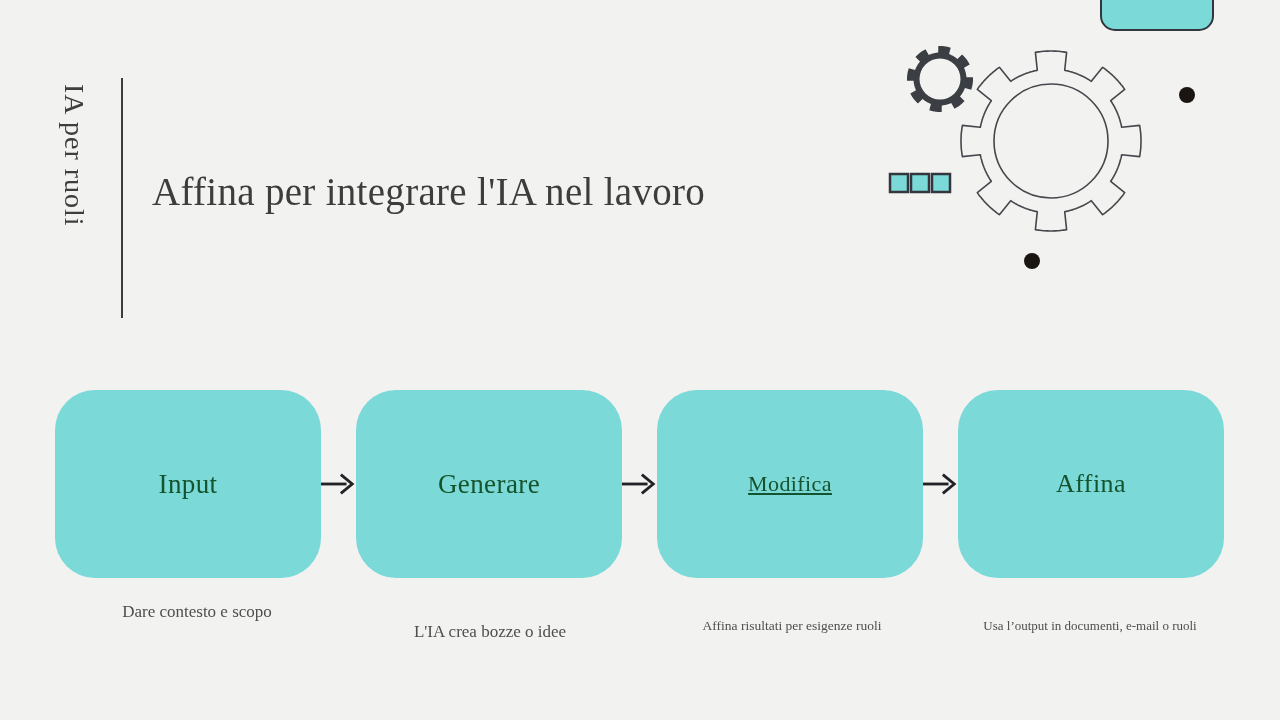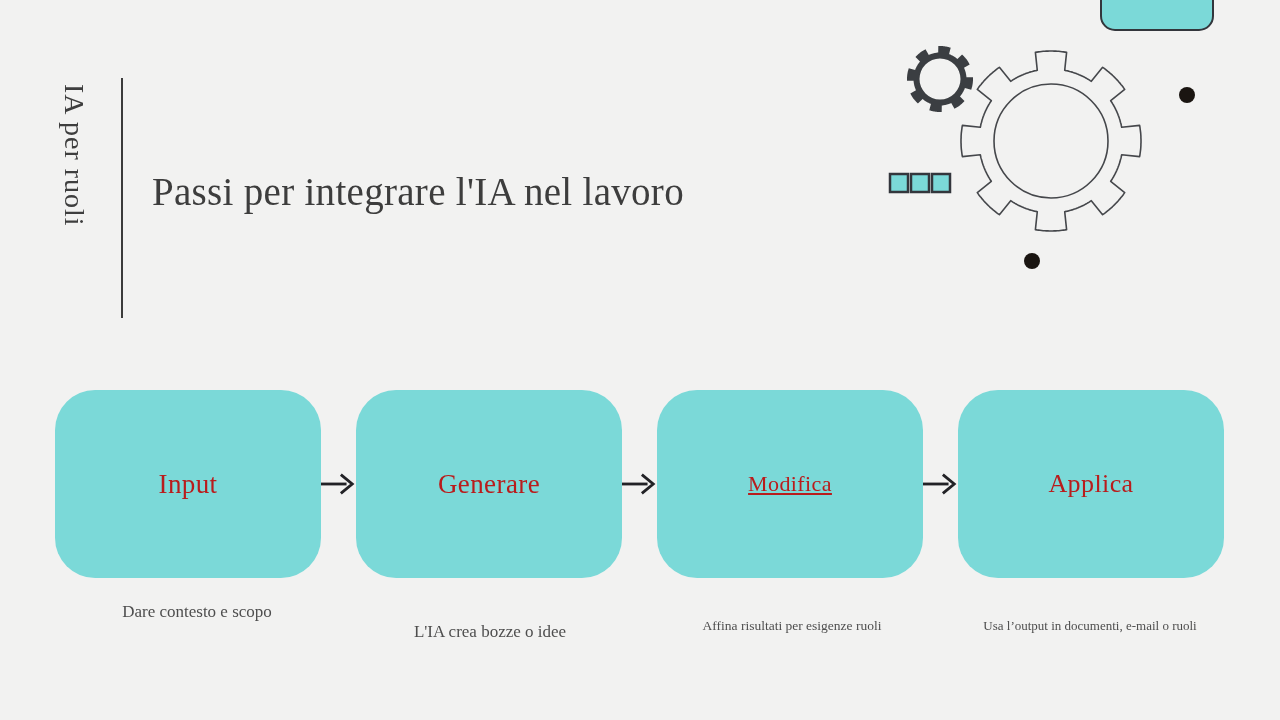--- a/index.html
+++ b/index.html
@@ -33,21 +33,21 @@
   .decor{position:absolute;left:860px;top:0;width:420px;height:300px;}
   
   .flow{
     position:absolute;left:55px;top:390px;width:1169px;height:188px;
     display:flex;align-items:stretch;
   }
   .step{
     flex:1;background:#7bd9d8;border-radius:40px;
     display:flex;align-items:center;justify-content:center;
   }
-  .step span{font-size:27px;color:#b91c1c;letter-spacing:0.4px;}
+  .step span{font-size:27px;color:#14532d;letter-spacing:0.4px;}
   .step.s3 span{font-size:22px;text-decoration:underline;}
   .step.s4 span{font-size:26px;}
   .gapcell{
     width:35px;display:flex;align-items:center;justify-content:center;
     flex:0 0 35px;
   }
   
   .caption{
     position:absolute;transform:translate(-50%,-50%);
     color:#4e4e4e;white-space:nowrap;
@@ -58,21 +58,21 @@
   .cap4{left:1090px;top:626px;font-size:13px;}
 </style>
 </head>
 <body>
 
 <div class="slide">
 
   <div class="vlabel">IA per ruoli</div>
   <div class="vline"></div>
 
-  <h1 class="title">Passi per integrare l'IA nel lavoro</h1>
+  <h1 class="title">Affina per integrare l'IA nel lavoro</h1>
 
   <svg class="decor" viewBox="0 0 420 300">
     <rect x="241" y="-22" width="112" height="52" rx="14" fill="#7bd9d8" stroke="#33363c" stroke-width="2"></rect>
     <path id="gear-big" fill="#f2f2f1" stroke="#45474b" stroke-width="1.6" stroke-linejoin="round" d="M191.0,51.0L192.6,51.0L194.1,51.1L195.7,51.1L197.3,51.2L198.8,51.3L200.4,51.5L202.0,51.7L203.5,51.9L205.1,52.1L206.6,52.4L204.7,70.3L206.0,70.6L207.2,70.8L208.4,71.1L209.6,71.5L210.8,71.8L212.1,72.1L213.2,72.5L214.4,72.9L215.6,73.3L216.8,73.8L218.0,74.2L219.1,74.7L220.3,75.2L221.4,75.7L222.6,76.3L223.7,76.8L224.8,77.4L225.9,78.0L227.0,78.6L228.1,79.3L229.2,79.9L230.2,80.6L231.3,81.3L242.6,67.3L243.9,68.2L245.2,69.1L246.4,70.1L247.6,71.1L248.9,72.1L250.0,73.1L251.2,74.1L252.4,75.2L253.5,76.3L254.6,77.4L255.7,78.5L256.8,79.6L257.9,80.8L258.9,82.0L259.9,83.1L260.9,84.4L261.9,85.6L262.9,86.8L263.8,88.1L264.7,89.4L250.7,100.7L251.4,101.8L252.1,102.8L252.7,103.9L253.4,105.0L254.0,106.1L254.6,107.2L255.2,108.3L255.7,109.4L256.3,110.6L256.8,111.7L257.3,112.9L257.8,114.0L258.2,115.2L258.7,116.4L259.1,117.6L259.5,118.8L259.9,119.9L260.2,121.2L260.5,122.4L260.9,123.6L261.2,124.8L261.4,126.0L261.7,127.3L279.6,125.4L279.9,126.9L280.1,128.5L280.3,130.0L280.5,131.6L280.7,133.2L280.8,134.7L280.9,136.3L280.9,137.9L281.0,139.4L281.0,141.0L281.0,142.6L280.9,144.1L280.9,145.7L280.8,147.3L280.7,148.8L280.5,150.4L280.3,152.0L280.1,153.5L279.9,155.1L279.6,156.6L261.7,154.7L261.4,156.0L261.2,157.2L260.9,158.4L260.5,159.6L260.2,160.8L259.9,162.1L259.5,163.2L259.1,164.4L258.7,165.6L258.2,166.8L257.8,168.0L257.3,169.1L256.8,170.3L256.3,171.4L255.7,172.6L255.2,173.7L254.6,174.8L254.0,175.9L253.4,177.0L252.7,178.1L252.1,179.2L251.4,180.2L250.7,181.3L264.7,192.6L263.8,193.9L262.9,195.2L261.9,196.4L260.9,197.6L259.9,198.9L258.9,200.0L257.9,201.2L256.8,202.4L255.7,203.5L254.6,204.6L253.5,205.7L252.4,206.8L251.2,207.9L250.0,208.9L248.9,209.9L247.6,210.9L246.4,211.9L245.2,212.9L243.9,213.8L242.6,214.7L231.3,200.7L230.2,201.4L229.2,202.1L228.1,202.7L227.0,203.4L225.9,204.0L224.8,204.6L223.7,205.2L222.6,205.7L221.4,206.3L220.3,206.8L219.1,207.3L218.0,207.8L216.8,208.2L215.6,208.7L214.4,209.1L213.2,209.5L212.1,209.9L210.8,210.2L209.6,210.5L208.4,210.9L207.2,211.2L206.0,211.4L204.7,211.7L206.6,229.6L205.1,229.9L203.5,230.1L202.0,230.3L200.4,230.5L198.8,230.7L197.3,230.8L195.7,230.9L194.1,230.9L192.6,231.0L191.0,231.0L189.4,231.0L187.9,230.9L186.3,230.9L184.7,230.8L183.2,230.7L181.6,230.5L180.0,230.3L178.5,230.1L176.9,229.9L175.4,229.6L177.3,211.7L176.0,211.4L174.8,211.2L173.6,210.9L172.4,210.5L171.2,210.2L169.9,209.9L168.8,209.5L167.6,209.1L166.4,208.7L165.2,208.2L164.0,207.8L162.9,207.3L161.7,206.8L160.6,206.3L159.4,205.7L158.3,205.2L157.2,204.6L156.1,204.0L155.0,203.4L153.9,202.7L152.8,202.1L151.8,201.4L150.7,200.7L139.4,214.7L138.1,213.8L136.8,212.9L135.6,211.9L134.4,210.9L133.1,209.9L132.0,208.9L130.8,207.9L129.6,206.8L128.5,205.7L127.4,204.6L126.3,203.5L125.2,202.4L124.1,201.2L123.1,200.0L122.1,198.9L121.1,197.6L120.1,196.4L119.1,195.2L118.2,193.9L117.3,192.6L131.3,181.3L130.6,180.2L129.9,179.2L129.3,178.1L128.6,177.0L128.0,175.9L127.4,174.8L126.8,173.7L126.3,172.6L125.7,171.4L125.2,170.3L124.7,169.1L124.2,168.0L123.8,166.8L123.3,165.6L122.9,164.4L122.5,163.2L122.1,162.1L121.8,160.8L121.5,159.6L121.1,158.4L120.8,157.2L120.6,156.0L120.3,154.7L102.4,156.6L102.1,155.1L101.9,153.5L101.7,152.0L101.5,150.4L101.3,148.8L101.2,147.3L101.1,145.7L101.1,144.1L101.0,142.6L101.0,141.0L101.0,139.4L101.1,137.9L101.1,136.3L101.2,134.7L101.3,133.2L101.5,131.6L101.7,130.0L101.9,128.5L102.1,126.9L102.4,125.4L120.3,127.3L120.6,126.0L120.8,124.8L121.1,123.6L121.5,122.4L121.8,121.2L122.1,119.9L122.5,118.8L122.9,117.6L123.3,116.4L123.8,115.2L124.2,114.0L124.7,112.9L125.2,111.7L125.7,110.6L126.3,109.4L126.8,108.3L127.4,107.2L128.0,106.1L128.6,105.0L129.3,103.9L129.9,102.8L130.6,101.8L131.3,100.7L117.3,89.4L118.2,88.1L119.1,86.8L120.1,85.6L121.1,84.4L122.1,83.1L123.1,82.0L124.1,80.8L125.2,79.6L126.3,78.5L127.4,77.4L128.5,76.3L129.6,75.2L130.8,74.1L132.0,73.1L133.1,72.1L134.4,71.1L135.6,70.1L136.8,69.1L138.1,68.2L139.4,67.3L150.7,81.3L151.8,80.6L152.8,79.9L153.9,79.3L155.0,78.6L156.1,78.0L157.2,77.4L158.3,76.8L159.4,76.3L160.6,75.7L161.7,75.2L162.9,74.7L164.0,74.2L165.2,73.8L166.4,73.3L167.6,72.9L168.8,72.5L169.9,72.1L171.2,71.8L172.4,71.5L173.6,71.1L174.8,70.8L176.0,70.6L177.3,70.3L175.4,52.4L176.9,52.1L178.5,51.9L180.0,51.7L181.6,51.5L183.2,51.3L184.7,51.2L186.3,51.1L187.9,51.1L189.4,51.0Z"></path>
     <circle cx="191" cy="141" r="57" fill="none" stroke="#45474b" stroke-width="1.6"></circle>
     <path id="gear-small" fill="#3b3e42" fill-rule="evenodd" d="M80.0,46.0L80.6,46.0L81.2,46.0L81.7,46.0L82.3,46.1L82.9,46.1L83.4,46.2L84.0,46.2L84.6,46.3L85.2,46.4L85.7,46.5L86.3,46.6L86.9,46.7L87.4,46.8L88.0,47.0L88.5,47.1L89.1,47.3L89.6,47.4L90.2,47.6L90.7,47.8L89.1,54.1L89.5,54.3L89.9,54.4L90.4,54.6L90.8,54.8L91.2,55.0L91.6,55.2L92.0,55.4L92.4,55.6L92.8,55.8L93.3,56.1L93.6,56.3L94.0,56.5L94.4,56.8L94.8,57.0L95.2,57.3L95.6,57.6L95.9,57.8L96.3,58.1L96.7,58.4L97.0,58.7L97.4,59.0L102.1,54.5L102.5,54.9L102.9,55.3L103.3,55.7L103.7,56.1L104.1,56.5L104.5,56.9L104.9,57.4L105.3,57.8L105.6,58.2L106.0,58.7L106.4,59.1L106.7,59.6L107.0,60.1L107.4,60.5L107.7,61.0L108.0,61.5L108.3,62.0L108.6,62.5L108.9,63.0L109.1,63.5L109.4,64.0L109.7,64.5L104.0,67.8L104.2,68.2L104.4,68.6L104.6,69.1L104.7,69.5L104.9,69.9L105.1,70.4L105.2,70.8L105.3,71.3L105.5,71.7L105.6,72.1L105.7,72.6L105.8,73.0L105.9,73.5L106.0,73.9L106.1,74.4L106.2,74.9L106.2,75.3L106.3,75.8L106.4,76.2L106.4,76.7L106.4,77.2L113.0,77.3L113.0,77.8L113.0,78.4L113.0,79.0L113.0,79.6L113.0,80.2L113.0,80.7L112.9,81.3L112.9,81.9L112.8,82.4L112.8,83.0L112.7,83.6L112.6,84.2L112.5,84.7L112.4,85.3L112.3,85.9L112.2,86.4L112.0,87.0L111.9,87.5L111.7,88.1L111.6,88.6L111.4,89.2L111.2,89.7L104.9,88.1L104.7,88.5L104.6,88.9L104.4,89.4L104.2,89.8L104.0,90.2L103.8,90.6L103.6,91.0L103.4,91.4L103.2,91.8L102.9,92.3L102.7,92.6L102.5,93.0L102.2,93.4L102.0,93.8L101.7,94.2L101.4,94.6L101.2,94.9L100.9,95.3L100.6,95.7L100.3,96.0L100.0,96.4L104.5,101.1L104.1,101.5L103.7,101.9L103.3,102.3L102.9,102.7L102.5,103.1L102.1,103.5L101.6,103.9L101.2,104.3L100.8,104.6L100.3,105.0L99.9,105.4L99.4,105.7L98.9,106.0L98.5,106.4L98.0,106.7L97.5,107.0L97.0,107.3L96.5,107.6L96.0,107.9L95.5,108.1L95.0,108.4L94.5,108.7L91.2,103.0L90.8,103.2L90.4,103.4L89.9,103.6L89.5,103.7L89.1,103.9L88.6,104.1L88.2,104.2L87.7,104.3L87.3,104.5L86.9,104.6L86.4,104.7L86.0,104.8L85.5,104.9L85.1,105.0L84.6,105.1L84.1,105.2L83.7,105.2L83.2,105.3L82.8,105.4L82.3,105.4L81.8,105.4L81.7,112.0L81.2,112.0L80.6,112.0L80.0,112.0L79.4,112.0L78.8,112.0L78.3,112.0L77.7,111.9L77.1,111.9L76.6,111.8L76.0,111.8L75.4,111.7L74.8,111.6L74.3,111.5L73.7,111.4L73.1,111.3L72.6,111.2L72.0,111.0L71.5,110.9L70.9,110.7L70.4,110.6L69.8,110.4L69.3,110.2L70.9,103.9L70.5,103.7L70.1,103.6L69.6,103.4L69.2,103.2L68.8,103.0L68.4,102.8L68.0,102.6L67.6,102.4L67.2,102.2L66.8,101.9L66.4,101.7L66.0,101.5L65.6,101.2L65.2,101.0L64.8,100.7L64.4,100.4L64.1,100.2L63.7,99.9L63.3,99.6L63.0,99.3L62.6,99.0L57.9,103.5L57.5,103.1L57.1,102.7L56.7,102.3L56.3,101.9L55.9,101.5L55.5,101.1L55.1,100.6L54.7,100.2L54.4,99.8L54.0,99.3L53.6,98.9L53.3,98.4L53.0,97.9L52.6,97.5L52.3,97.0L52.0,96.5L51.7,96.0L51.4,95.5L51.1,95.0L50.9,94.5L50.6,94.0L50.3,93.5L56.0,90.2L55.8,89.8L55.6,89.4L55.4,88.9L55.3,88.5L55.1,88.1L54.9,87.6L54.8,87.2L54.7,86.7L54.5,86.3L54.4,85.9L54.3,85.4L54.2,85.0L54.1,84.5L54.0,84.1L53.9,83.6L53.8,83.1L53.8,82.7L53.7,82.2L53.6,81.8L53.6,81.3L53.6,80.8L47.0,80.7L47.0,80.2L47.0,79.6L47.0,79.0L47.0,78.4L47.0,77.8L47.0,77.3L47.1,76.7L47.1,76.1L47.2,75.6L47.2,75.0L47.3,74.4L47.4,73.8L47.5,73.3L47.6,72.7L47.7,72.1L47.8,71.6L48.0,71.0L48.1,70.5L48.3,69.9L48.4,69.4L48.6,68.8L48.8,68.3L55.1,69.9L55.3,69.5L55.4,69.1L55.6,68.6L55.8,68.2L56.0,67.8L56.2,67.4L56.4,67.0L56.6,66.6L56.8,66.2L57.1,65.8L57.3,65.4L57.5,65.0L57.8,64.6L58.0,64.2L58.3,63.8L58.6,63.4L58.8,63.1L59.1,62.7L59.4,62.3L59.7,62.0L60.0,61.6L55.5,56.9L55.9,56.5L56.3,56.1L56.7,55.7L57.1,55.3L57.5,54.9L57.9,54.5L58.4,54.1L58.8,53.7L59.2,53.4L59.7,53.0L60.1,52.6L60.6,52.3L61.1,52.0L61.5,51.6L62.0,51.3L62.5,51.0L63.0,50.7L63.5,50.4L64.0,50.1L64.5,49.9L65.0,49.6L65.5,49.3L68.8,55.0L69.2,54.8L69.6,54.6L70.1,54.4L70.5,54.3L70.9,54.1L71.4,53.9L71.8,53.8L72.3,53.7L72.7,53.5L73.1,53.4L73.6,53.3L74.0,53.2L74.5,53.1L74.9,53.0L75.4,52.9L75.9,52.8L76.3,52.8L76.8,52.7L77.2,52.6L77.7,52.6L78.2,52.6L78.3,46.0L78.8,46.0L79.4,46.0Z M100.5,79 A20.5,20.5 0 1 0 59.5,79 A20.5,20.5 0 1 0 100.5,79 Z"></path>
     <circle cx="327" cy="95" r="8" fill="#1a1511"></circle>
     <circle cx="172" cy="261" r="8" fill="#1a1511"></circle>
     <rect x="30" y="174" width="18" height="18" fill="#7bd9d8" stroke="#33363c" stroke-width="2.5"></rect>
     <rect x="51" y="174" width="18" height="18" fill="#7bd9d8" stroke="#33363c" stroke-width="2.5"></rect>
@@ -101,21 +101,21 @@
     <div class="step s3">
       <span>Modifica</span>
     </div>
     <div class="gapcell">
       <svg width="37" height="26" viewBox="0 0 37 26">
         <line x1="0" y1="13" x2="27" y2="13" stroke="#222226" stroke-width="3"></line>
         <path d="M21,3 L33,13 L21,23" fill="none" stroke="#222226" stroke-width="3"></path>
       </svg>
     </div>
     <div class="step s4">
-      <span>Applica</span>
+      <span>Affina</span>
     </div>
   </div>
 
   <div class="caption cap1">Dare contesto e scopo</div>
   <div class="caption cap2">L'IA crea bozze o idee</div>
   <div class="caption cap3">Affina risultati per esigenze ruoli</div>
   <div class="caption cap4">Usa l’output in documenti, e-mail o ruoli</div>
 
 </div>
 

